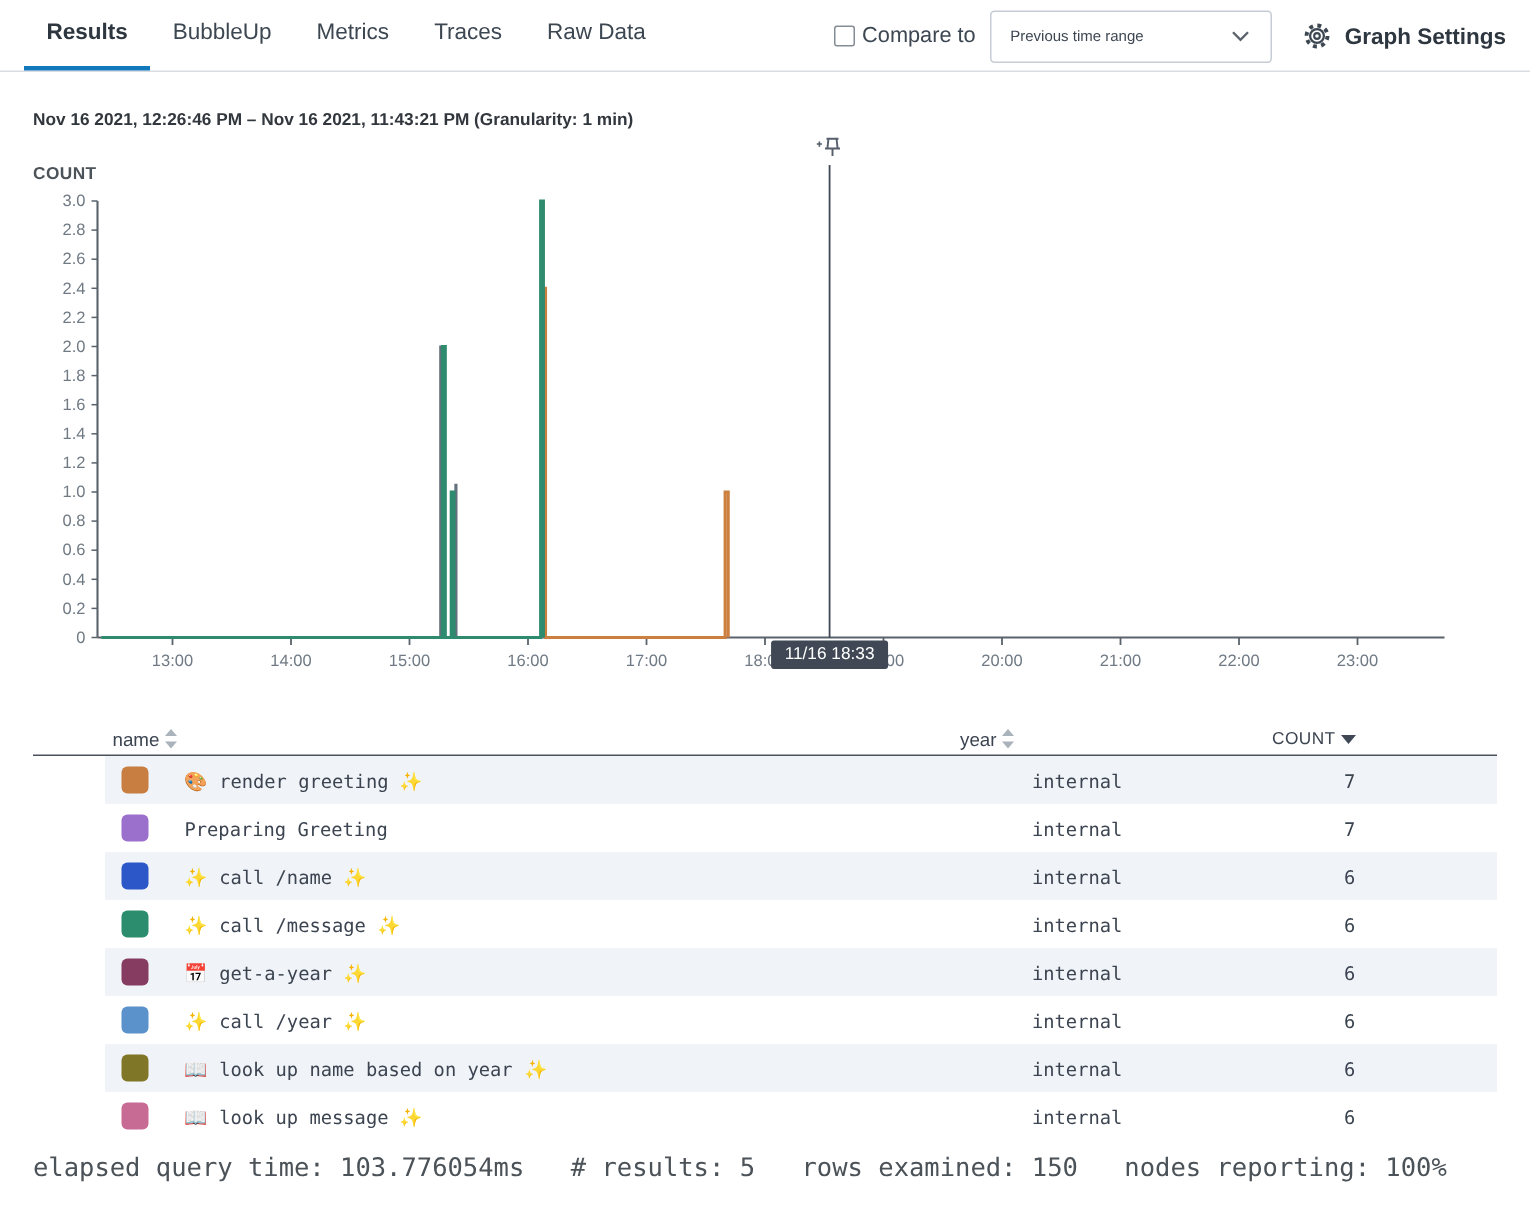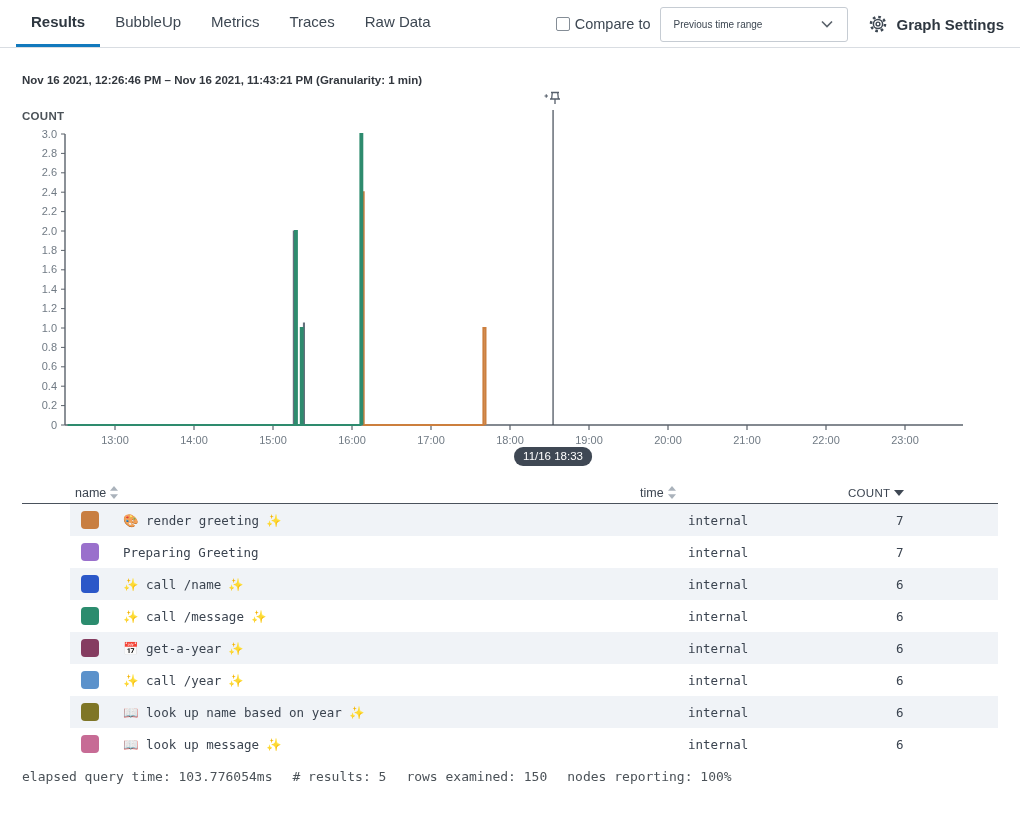--- a/index.html
+++ b/index.html
@@ -30,38 +30,38 @@
     font-weight:700; color:#32373e; }
 
   
   .chart-title { position:absolute; top:110px; left:22px; font-size:11.5px;
     font-weight:700; color:#4b5258; letter-spacing:.3px; }
   .chart-wrap { position:absolute; top:90px; left:0; width:1020px; height:372px; }
   .chart-wrap svg { position:absolute; left:0; top:0; }
   .pin { position:absolute; top:0; width:20px; height:18px; cursor:pointer; }
   .xtooltip { position:absolute; top:337px; transform:translateX(-50%);
     background:#3f4854; color:#fff; font-size:11.5px; padding:3px 9px 4px;
-    border-radius:9px; white-space:nowrap;margin-top:20px; }
+    border-radius:2px; white-space:nowrap; }
 
   
   .table-wrap { position:absolute; top:482px; left:22px; width:976px; }
   .thead { display:grid; grid-template-columns:53px 565px 208px auto;
     align-items:center; height:22px; border-bottom:1px solid #4a525c; }
   .thcell { display:inline-flex; align-items:center; gap:4px; font-size:12.5px;
     color:#3b4450; cursor:pointer; }
   .thcell.count { font-size:11.5px; letter-spacing:.3px; }
   .trow { display:grid; grid-template-columns:53px 565px 208px auto;
     align-items:center; height:32px; cursor:pointer;margin-left:48px; }
   .trow.odd { background:#f0f3f7; }
   .swatch { display:block; width:18px; height:18px; border-radius:4px; margin-left:11px; }
   .mono { font-family:"DejaVu Sans Mono", monospace; font-size:12.5px; color:#3b4450; }
 
   
-  .qstats { position:absolute; top:769px; left:22px; display:flex; gap:20px;
-    font-family:"DejaVu Sans Mono", monospace; font-size:13px; color:#4b5258; }
+  .qstats { position:absolute; top:769px; left:22px; display:flex; gap:31px;
+    font-family:"DejaVu Sans Mono", monospace; font-size:17px; color:#4b5258; }
 </style>
 </head>
 <body>
 
 <div class="app">
 
   <header class="topbar">
     <nav class="tabs">
       <div class="tab active">
           <span>Results</span>
@@ -181,21 +181,21 @@
     <div class="thead">
       <div></div>
       <div class="thcell">
         <span>name</span>
         <svg width="8" height="13" viewBox="0 0 8 13">
           <polygon points="4,0 8,4.7 0,4.7" fill="#aab2bb"></polygon>
           <polygon points="0,8.3 8,8.3 4,13" fill="#aab2bb"></polygon>
         </svg>
       </div>
       <div class="thcell">
-        <span>time</span>
+        <span>year</span>
         <svg width="8" height="13" viewBox="0 0 8 13">
           <polygon points="4,0 8,4.7 0,4.7" fill="#aab2bb"></polygon>
           <polygon points="0,8.3 8,8.3 4,13" fill="#aab2bb"></polygon>
         </svg>
       </div>
       <div class="thcell count">
         <span>COUNT</span>
         <svg width="10" height="6" viewBox="0 0 10 6">
           <polygon points="0,0 10,0 5,6" fill="#3f4854"></polygon>
         </svg>

